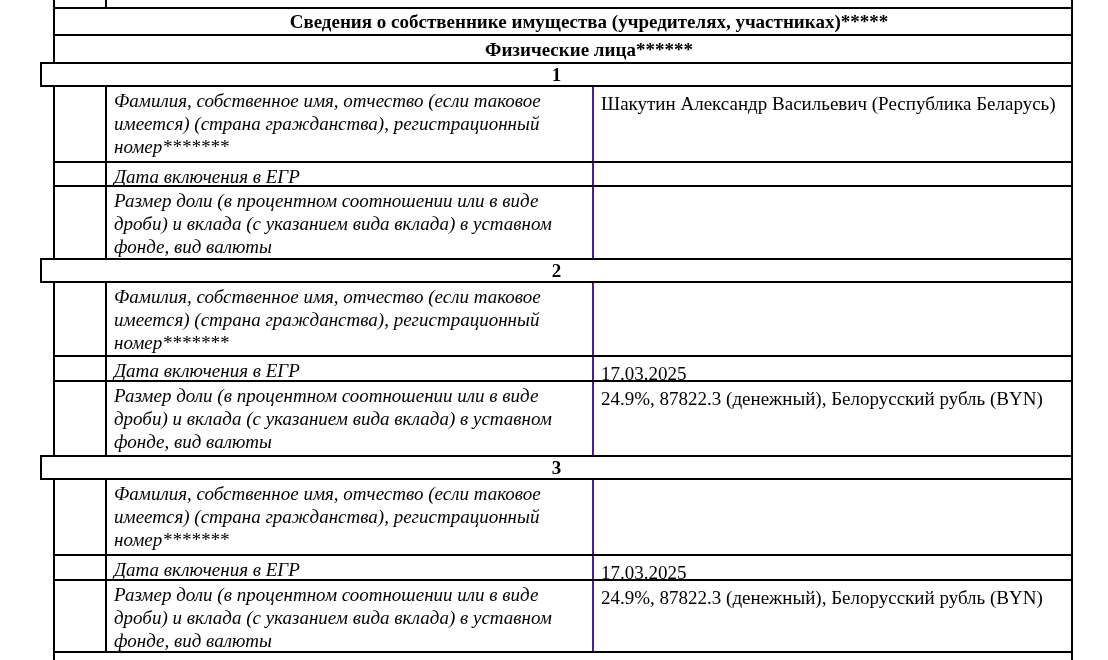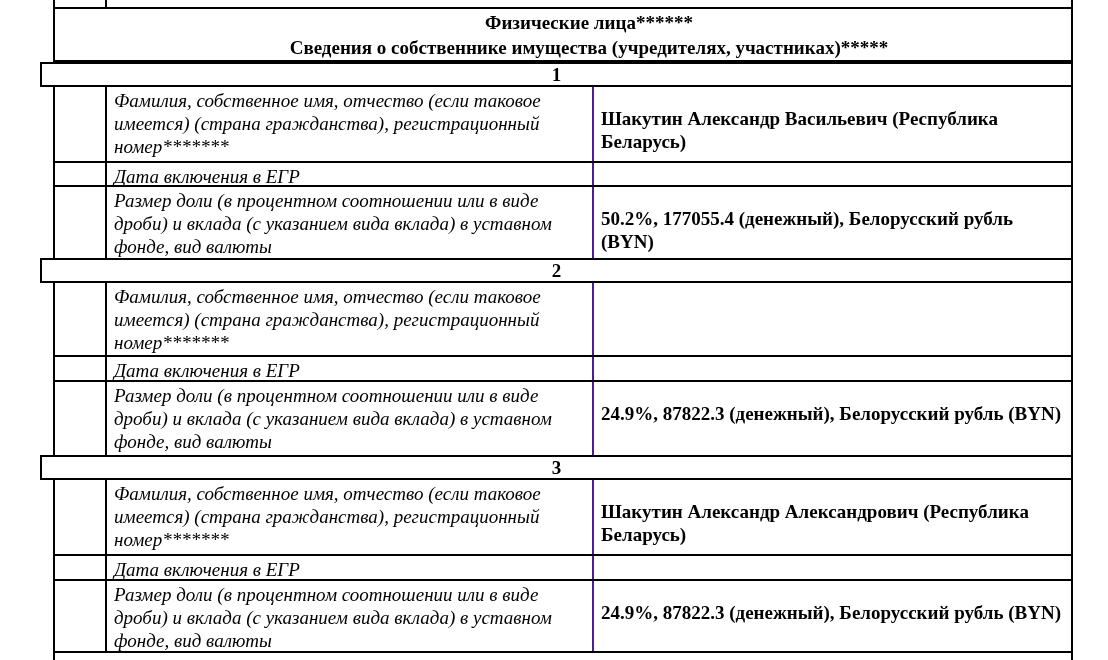--- a/index.html
+++ b/index.html
@@ -10,21 +10,21 @@
   }
   .tbl { position:absolute; left:53px; top:0; width:1020px; }
   .row {
     display:flex; box-sizing:border-box; background:#ffffff;
     border-left:2px solid #000; border-right:2px solid #000;
   }
   .bb { border-bottom:2px solid #000; }
   .c { box-sizing:border-box; overflow:hidden; }
   .narrow { width:52px; flex:none; border-right:2px solid #000; }
   .label  { width:487px; flex:none; border-right:2px solid #4c1d95; padding:2px 8px 0 7px;font-style:italic; }
-  .value  { flex:1; padding:20px 8px 0 7px;font-weight:bold; }
+  .value  { flex:1; padding:5px 8px 0 7px; }
   .merged { flex:1; text-align:center; font-weight:bold; }
   .rest   { flex:1; }
   .num-row {
     margin-left:-13px; width:1033px;
     border-top:2px solid #000; border-bottom:2px solid #000;
     align-items:center; justify-content:center;
     font-weight:bold; line-height:20px;
   }
   
   .h9{height:9px} .h27{height:27px} .h26{height:26px} .h25{height:25px}
@@ -36,46 +36,45 @@
 <body>
 
 <div class="page">
   <div class="tbl">
 
     <div class="row h9 bb">
       <div class="c narrow"></div>
       <div class="c rest"></div>
     </div>
 
+    <div class="row h27 bb header-row">
+      <div class="c narrow"></div>
+      <div class="c merged">Сведения о собственнике имущества (учредителях, участниках)*****</div>
+    </div>
+
     <div class="row h26 header-row">
       <div class="c narrow"></div>
       <div class="c merged">Физические лица******</div>
-    </div>
-
-    <div class="row h27 bb header-row">
-      <div class="c narrow"></div>
-      <div class="c merged">Сведения о собственнике имущества (учредителях, участниках)*****</div>
     </div>
 
     <div class="row h25 num-row">
       <span>1</span>
     </div>
     <div class="row h76 bb">
       <div class="c narrow"></div>
       <div class="c label">Фамилия, собственное имя, отчество (если таковое имеется) (страна гражданства), регистрационный номер*******</div>
       <div class="c value">Шакутин Александр Васильевич (Республика Беларусь)</div>
     </div>
     <div class="row h24 bb">
       <div class="c narrow"></div>
       <div class="c label">Дата включения в ЕГР</div>
     </div>
     <div class="row h71">
       <div class="c narrow"></div>
       <div class="c label">Размер доли (в процентном соотношении или в виде дроби) и вклада (с указанием вида вклада) в уставном фонде, вид валюты</div>
-      <div class="c value">50.2%, 177055.4 (денежный), Белорусский рубль (BYN)</div>
     </div>
 
     <div class="row h25 num-row">
       <span>2</span>
     </div>
     <div class="row h74 bb">
       <div class="c narrow"></div>
       <div class="c label">Фамилия, собственное имя, отчество (если таковое имеется) (страна гражданства), регистрационный номер*******</div>
     </div>
     <div class="row h25 bb">
@@ -88,21 +87,20 @@
       <div class="c label">Размер доли (в процентном соотношении или в виде дроби) и вклада (с указанием вида вклада) в уставном фонде, вид валюты</div>
       <div class="c value">24.9%, 87822.3 (денежный), Белорусский рубль (BYN)</div>
     </div>
 
     <div class="row h25 num-row">
       <span>3</span>
     </div>
     <div class="row h76 bb">
       <div class="c narrow"></div>
       <div class="c label">Фамилия, собственное имя, отчество (если таковое имеется) (страна гражданства), регистрационный номер*******</div>
-      <div class="c value">Шакутин Александр Александрович (Республика Беларусь)</div>
     </div>
     <div class="row h25 bb">
       <div class="c narrow"></div>
       <div class="c label">Дата включения в ЕГР</div>
       <div class="c value">17.03.2025</div>
     </div>
     <div class="row h72 bb">
       <div class="c narrow"></div>
       <div class="c label">Размер доли (в процентном соотношении или в виде дроби) и вклада (с указанием вида вклада) в уставном фонде, вид валюты</div>
       <div class="c value">24.9%, 87822.3 (денежный), Белорусский рубль (BYN)</div>

